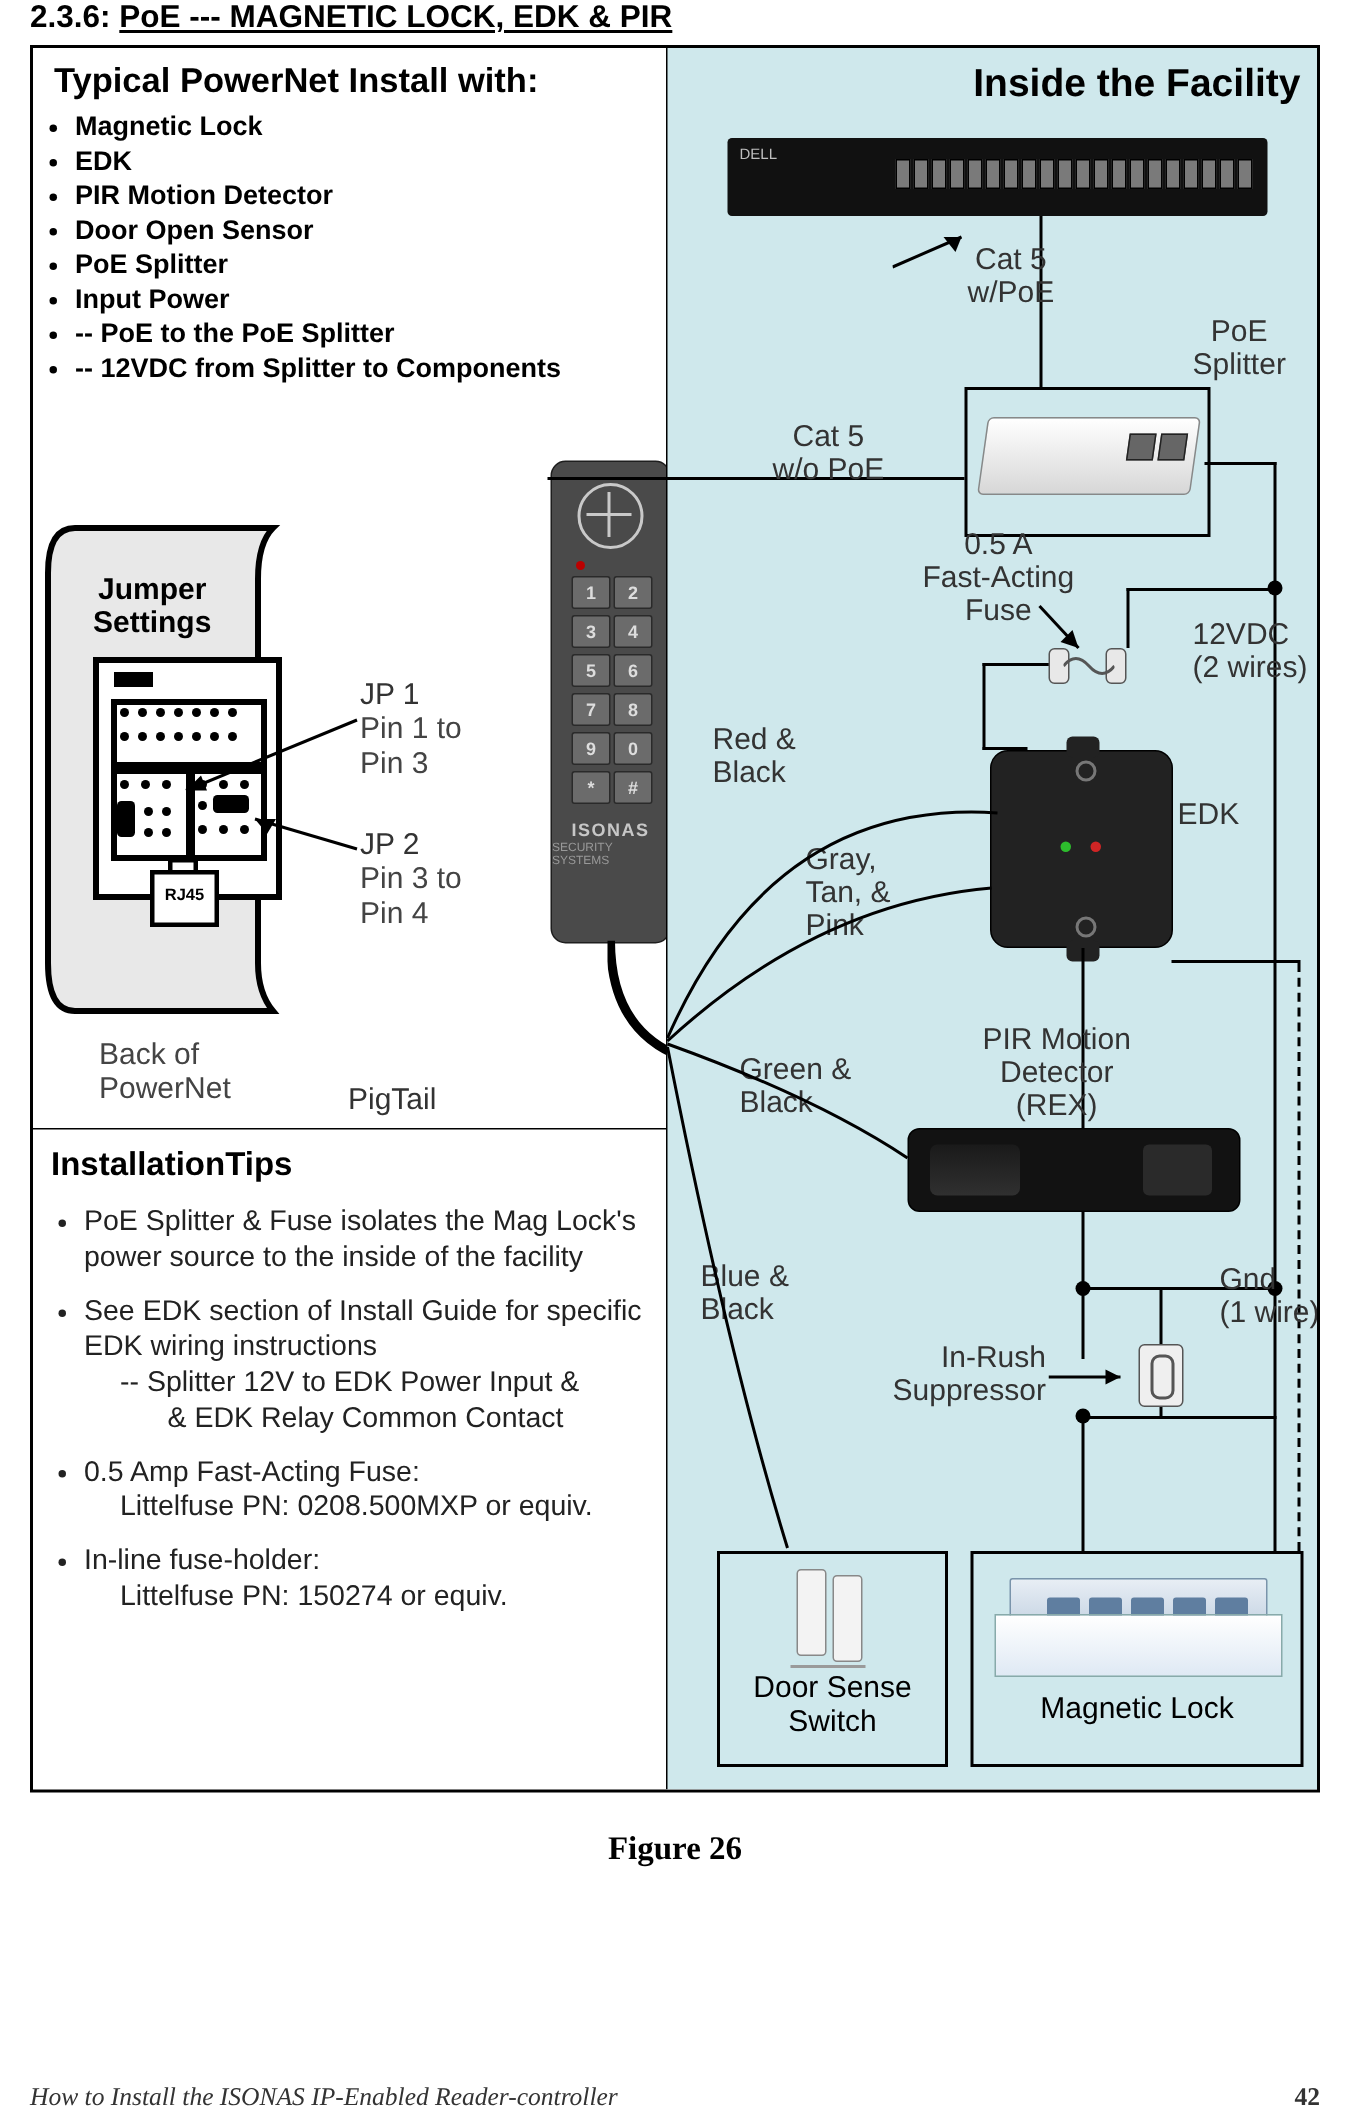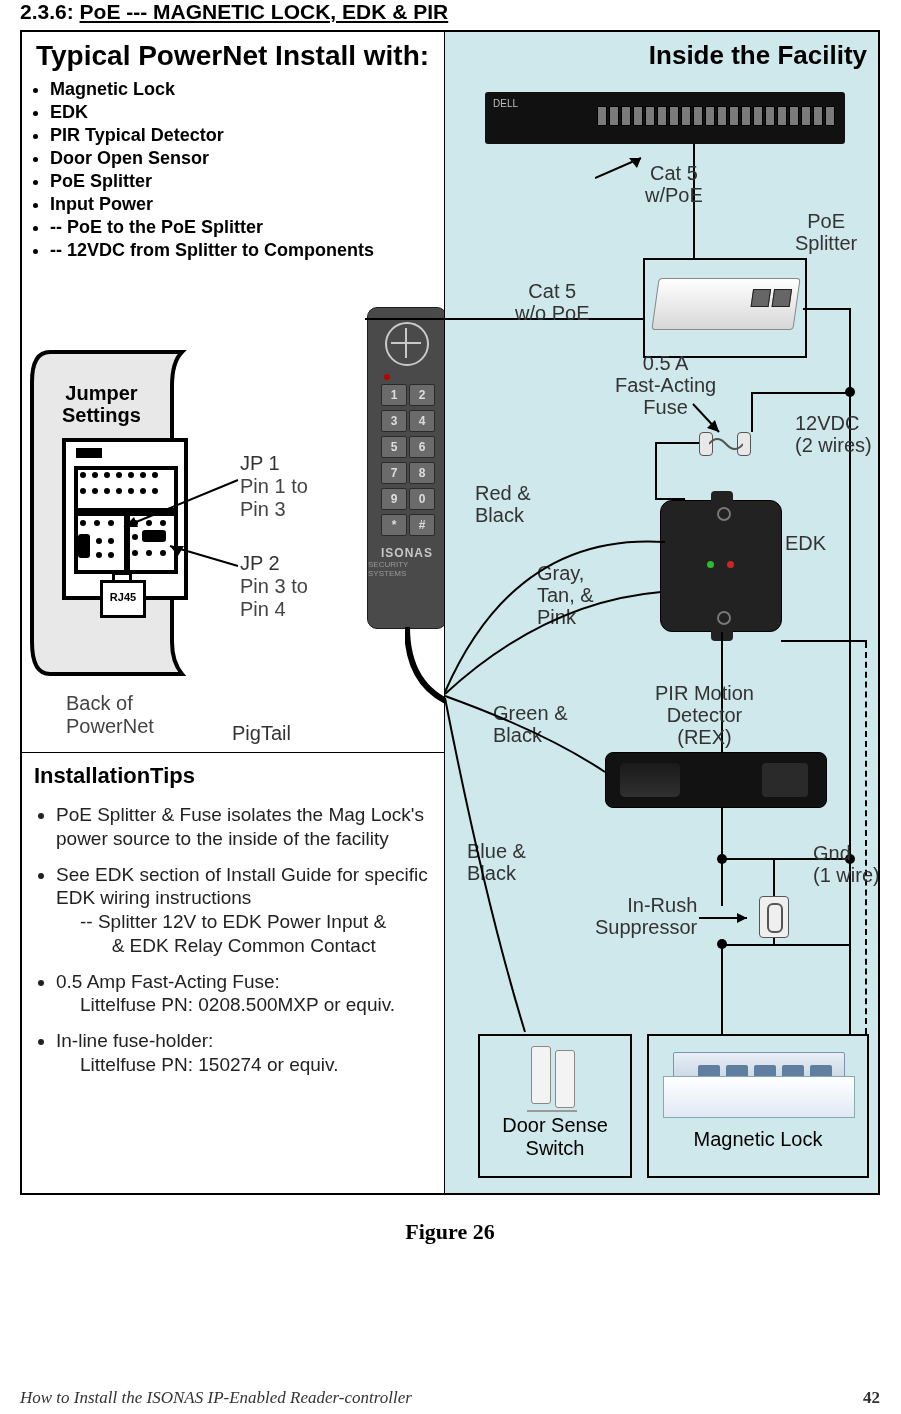--- a/index.html
+++ b/index.html
@@ -3,21 +3,21 @@
 <meta charset="utf-8">
 <style>
   html,body{margin:0;padding:0;background:#fff;font-family:Verdana,Arial,sans-serif;color:#000}
   .page{width:901px;height:1414px;position:relative;box-sizing:border-box;padding:0 20px}
   .section-heading{font-weight:700;font-size:21px;padding:0 0 6px 0}
   .section-heading .underline{text-decoration:underline}
   .figure-box{border:2px solid #000;width:860px;height:1165px;position:relative;box-sizing:border-box;overflow:hidden}
   .left-col{position:absolute;left:0;top:0;width:422px;height:100%}
   .right-col{position:absolute;left:422px;top:0;width:436px;height:100%;background:#cfe8ec;border-left:1px solid #000}
   
-  .install-heading{font-family:Arial,sans-serif;font-weight:700;font-size:28px;padding:8px 4px 2px 14px}
+  .install-heading{font-family:Arial,sans-serif;font-weight:700;font-size:23px;padding:8px 4px 2px 14px}
   .install-list{font-family:Arial,sans-serif;font-weight:700;font-size:18px;list-style:disc;padding:0 0 0 28px;margin:4px 0 0 0}
   .install-list li{padding:1px 0}
   
   .jumper-wrap{position:absolute;left:18px;top:310px;width:200px}
   .jumper-plate{position:relative;width:160px;height:330px}
   .jumper-plate svg{position:absolute;left:-18px;top:0}
   .jumper-title{position:absolute;left:22px;top:40px;font-family:Arial,sans-serif;font-weight:700;font-size:20px;text-align:center;line-height:1.1}
   .pin-box{position:absolute;border:4px solid #000;background:#fff}
   .dot{position:absolute;width:6px;height:6px;background:#000;border-radius:50%}
   .rj45{position:absolute;border:3px solid #000;background:#fff;font:700 11px Arial;text-align:center;padding-top:8px}
@@ -109,21 +109,21 @@
     <span>2.3.6: </span><span class="underline">PoE --- MAGNETIC LOCK, EDK &amp; PIR</span>
   </div>
 
   <div class="figure-box">
 
     <div class="left-col">
       <div class="install-heading">Typical PowerNet Install with:</div>
       <ul class="install-list">
         <li>Magnetic Lock</li>
         <li>EDK</li>
-        <li>PIR Typical Detector</li>
+        <li>PIR Motion Detector</li>
         <li>Door Open Sensor</li>
         <li>PoE Splitter</li>
         <li>Input Power</li>
         <li>   -- PoE to the PoE Splitter</li>
         <li>   -- 12VDC from Splitter to Components</li>
       </ul>
 
       <div class="jumper-wrap">
         <div class="jumper-plate">
           <svg width="190" height="350">

